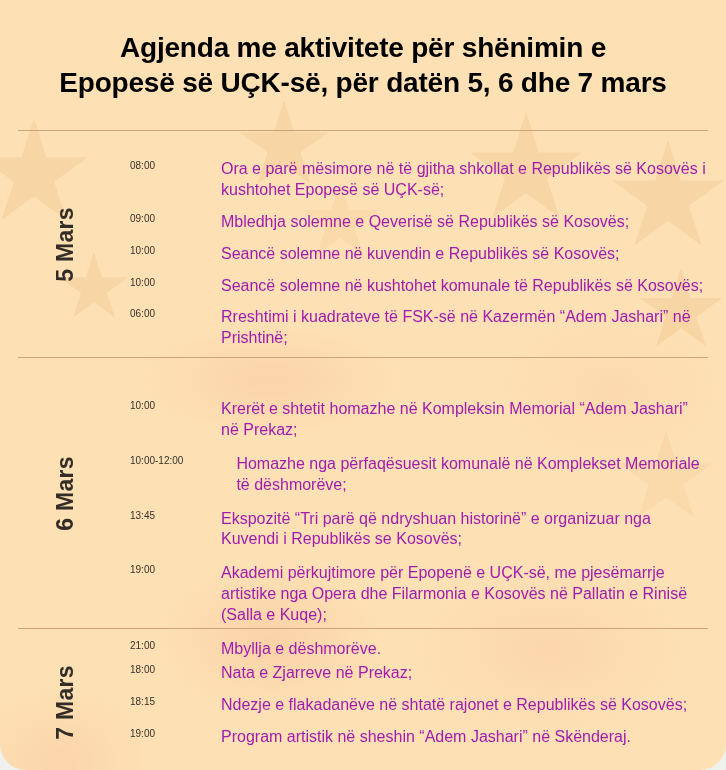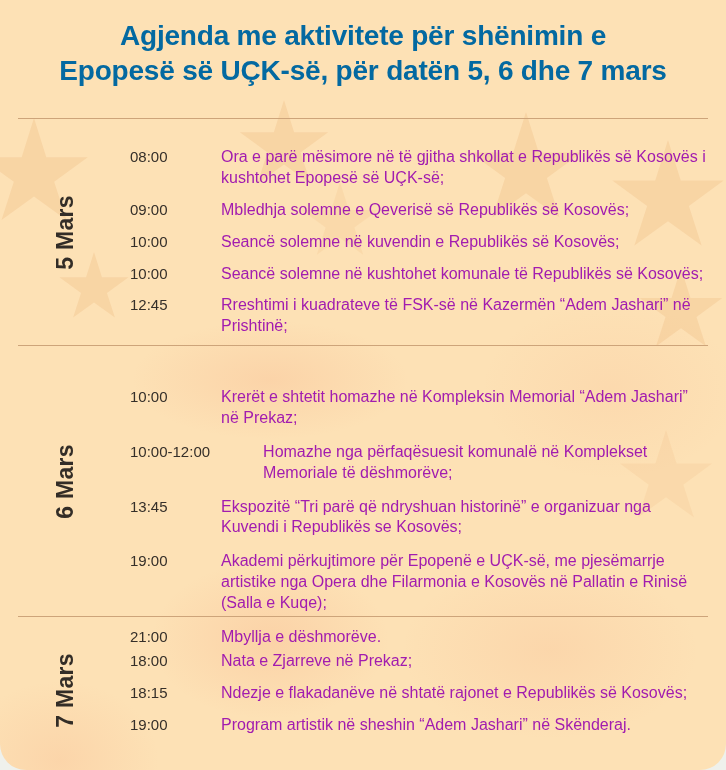--- a/index.html
+++ b/index.html
@@ -14,22 +14,22 @@
   
   .wm { position:absolute; pointer-events:none; }
   .wm-star {
     clip-path: polygon(50% 0%, 61% 35%, 98% 35%, 68% 57%, 79% 91%, 50% 70%, 21% 91%, 32% 57%, 2% 35%, 39% 35%);
     background:#e8a763; opacity:0.20;
   }
   .wm-blob { border-radius:50%; }
   
   .title {
     position:relative; z-index:2;
-    padding-top:19px; text-align:center;
-    color:#0369a1; font-size:28px; font-weight:bold; line-height:1.24;
+    padding-top:31px; text-align:center;
+    color:#000000; font-size:28px; font-weight:bold; line-height:1.24;
     letter-spacing:-0.2px;
   }
   .title span { display:block; }
   
   .divider { position:relative; z-index:2; height:1px; background:#cda47a; margin:0 18px; }
   .divider.first { margin-top:30px; }
   section { position:relative; z-index:2; display:flex; }
   .sec-1 { height:226px; }
   .sec-2 { height:270px; }
   .sec-3 { height:146px; }
@@ -41,21 +41,21 @@
     font-size:23px; font-weight:600; color:#332d27; letter-spacing:0.3px;
   }
   .rows { flex:1 1 auto; padding-right:20px; }
   .sec-1 .rows { padding-top:28px; }
   .sec-2 .rows { padding-top:41px; }
   .sec-3 .rows { padding-top:34px; }
   .row { display:flex; align-items:flex-start; margin-bottom:11px; }
   .sec-2 .row { margin-bottom:13px; }
   .time {
     flex:0 0 auto; min-width:38px; margin-right:13px;
-    font-size:15px; line-height:1.3; color:#352f29;
+    font-size:10px; line-height:1.3; color:#352f29;
   }
   .desc {
     flex:0 1 auto; max-width:502px;
     font-size:16px; line-height:1.3; color:#a21caf;margin-left:40px;
   }
 </style>
 </head>
 <body>
 
 <div class="stage">
@@ -101,21 +101,21 @@
     <span class="time">10:00</span>
     <span class="desc">Seancë solemne në kuvendin e Republikës së Kosovës;</span>
   </div>
 
   <div class="row">
     <span class="time">10:00</span>
     <span class="desc">Seancë solemne në kushtohet komunale të Republikës së Kosovës;</span>
   </div>
 
   <div class="row">
-    <span class="time">12:45</span>
+    <span class="time">06:00</span>
     <span class="desc">Rreshtimi i kuadrateve të FSK-së në Kazermën “Adem Jashari” në Prishtinë;</span>
   </div>
 
 </div>
     </section>
 
     <div class="divider"></div>
 
     <section class="sec-2">
       <div class="label-col">

